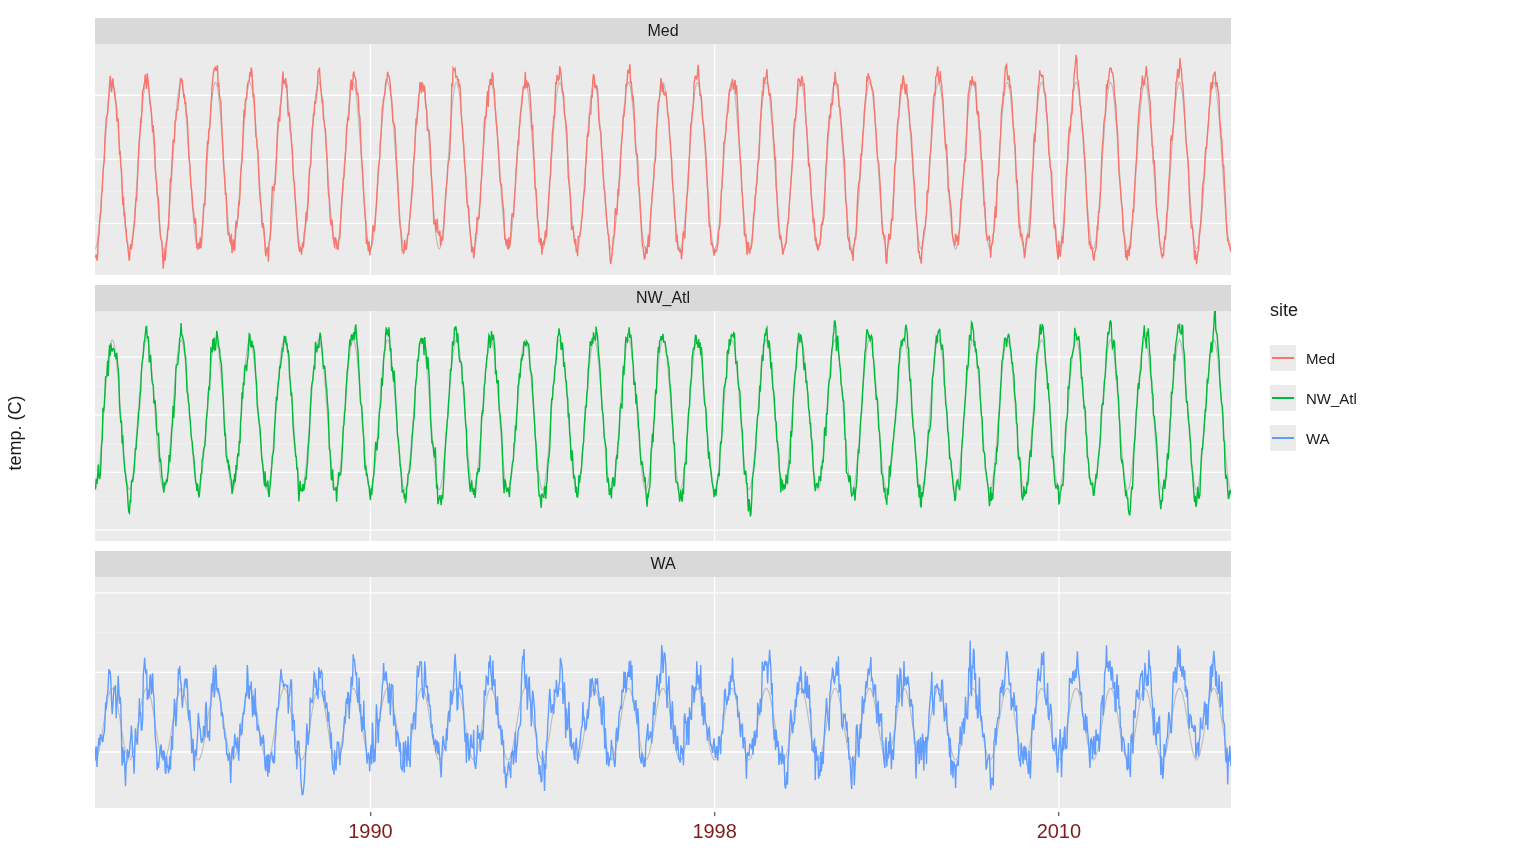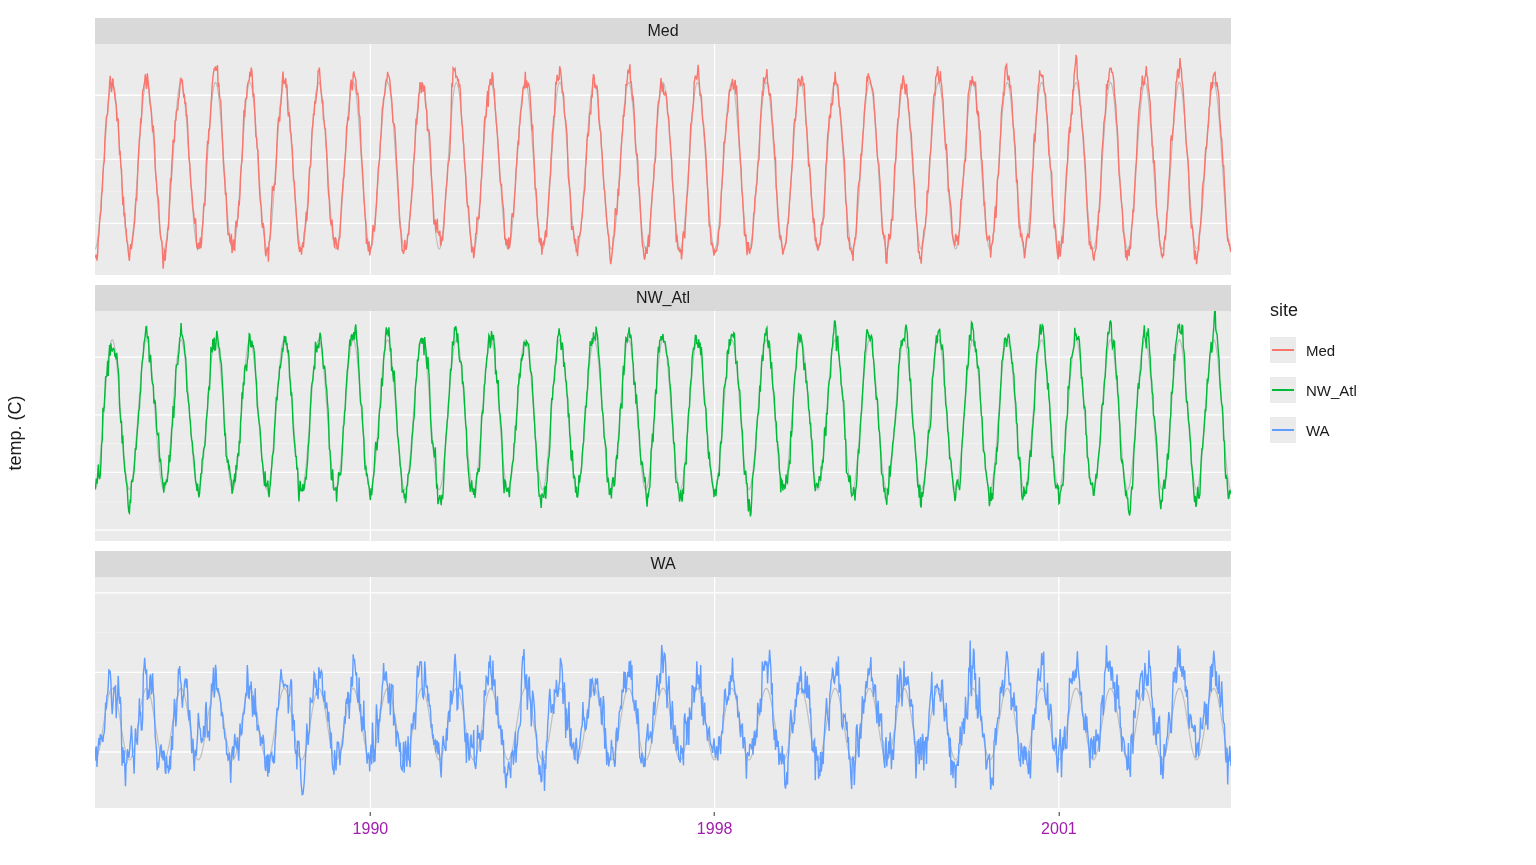--- a/index.html
+++ b/index.html
@@ -65,22 +65,22 @@
     position: absolute;
     left: 95px;
     top: 812px;
     width: 1136px;
     height: 40px;
   }
   .xtick {
     position: absolute;
     top: 0;
     transform: translateX(-50%);
-    font-size: 16px;
-    color: #a21caf;
+    font-size: 20px;
+    color: #7f1d1d;
     padding-top: 8px;
   }
   .xtick::before {
     content: "";
     position: absolute;
     left: 50%;
     top: 0;
     transform: translateX(-50%);
     width: 1px;
     height: 4px;
@@ -88,21 +88,21 @@
   }
   .legend {
     position: absolute;
     left: 1270px;
     top: 300px;
     width: 200px;
   }
   .legend-title {
     font-size: 18px;
     color: #1a1a1a;
-    margin-bottom: 16px;
+    margin-bottom: 24px;
   }
   .legend-item {
     display: flex;
     align-items: center;
     gap: 10px;
     margin-bottom: 14px;
     font-size: 15px;
     color: #1a1a1a;
   }
   .legend-key {
@@ -194,21 +194,21 @@
             <path d="M0.0 183.8L0.7 171.6L1.3 169.4L2.0 190.0L2.6 176.0L3.3 168.6L4.0 160.9L4.6 168.3L5.3 157.2L6.0 162.3L6.6 158.1L7.3 163.5L7.9 165.0L8.6 158.0L9.3 155.2L9.9 147.2L10.6 125.5L11.3 132.1L11.9 118.9L12.6 117.4L13.2 109.6L13.9 92.0L14.6 96.3L15.2 93.9L15.9 104.9L16.6 125.8L17.2 137.1L17.9 127.9L18.5 117.6L19.2 109.9L19.9 111.7L20.5 108.2L21.2 141.3L21.8 125.4L22.5 122.4L23.2 98.9L23.8 112.4L24.5 126.8L25.2 119.8L25.8 127.2L26.5 161.2L27.1 188.8L27.8 170.0L28.5 185.9L29.1 173.3L29.8 189.9L30.5 209.2L31.1 187.7L31.8 185.1L32.4 172.2L33.1 175.5L33.8 180.8L34.4 176.2L35.1 166.6L35.7 161.2L36.4 148.6L37.1 161.1L37.7 179.0L38.4 180.0L39.1 196.7L39.7 175.1L40.4 151.4L41.0 160.0L41.7 164.4L42.4 167.8L43.0 151.1L43.7 145.6L44.4 121.2L45.0 138.8L45.7 134.5L46.3 153.0L47.0 152.9L47.7 141.2L48.3 97.4L49.0 90.2L49.7 80.7L50.3 91.1L51.0 97.5L51.6 92.2L52.3 123.0L53.0 113.2L53.6 121.7L54.3 116.7L54.9 100.0L55.6 97.4L56.3 117.4L56.9 112.8L57.6 96.4L58.3 115.5L58.9 120.0L59.6 140.3L60.2 159.8L60.9 166.0L61.6 174.3L62.2 193.2L62.9 185.4L63.6 190.6L64.2 182.4L64.9 174.9L65.5 170.0L66.2 167.5L66.9 180.7L67.5 173.7L68.2 183.5L68.8 173.3L69.5 177.4L70.2 194.3L70.8 196.9L71.5 179.0L72.2 190.9L72.8 188.3L73.5 195.0L74.1 193.8L74.8 178.7L75.5 192.4L76.1 172.9L76.8 159.1L77.5 173.0L78.1 147.4L78.8 139.7L79.4 121.7L80.1 130.8L80.8 149.5L81.4 141.6L82.1 122.2L82.8 118.3L83.4 91.6L84.1 97.1L84.7 89.0L85.4 103.1L86.1 106.8L86.7 119.7L87.4 130.7L88.0 120.5L88.7 118.1L89.4 107.4L90.0 103.2L90.7 101.2L91.4 110.8L92.0 102.1L92.7 117.8L93.3 136.4L94.0 143.5L94.7 133.0L95.3 145.2L96.0 154.5L96.7 176.2L97.3 171.2L98.0 161.7L98.6 181.7L99.3 193.9L100.0 176.1L100.6 172.7L101.3 178.9L101.9 168.3L102.6 157.6L103.3 135.9L103.9 143.2L104.6 150.5L105.3 152.1L105.9 162.4L106.6 166.1L107.2 161.2L107.9 164.3L108.6 148.8L109.2 152.2L109.9 160.5L110.6 129.7L111.2 124.9L111.9 144.5L112.5 160.5L113.2 157.0L113.9 154.0L114.5 163.9L115.2 132.2L115.9 128.9L116.5 106.5L117.2 114.4L117.8 105.3L118.5 90.6L119.2 120.4L119.8 114.4L120.5 87.8L121.1 92.9L121.8 111.8L122.5 113.6L123.1 111.0L123.8 115.5L124.5 118.0L125.1 122.1L125.8 126.1L126.4 139.1L127.1 135.1L127.8 138.9L128.4 151.1L129.1 151.9L129.8 160.2L130.4 162.4L131.1 163.3L131.7 178.1L132.4 176.3L133.1 183.0L133.7 182.5L134.4 175.6L135.0 186.5L135.7 205.9L136.4 183.5L137.0 173.2L137.7 169.3L138.4 181.8L139.0 172.7L139.7 156.9L140.3 163.6L141.0 169.4L141.7 170.7L142.3 160.4L143.0 171.6L143.7 183.7L144.3 168.6L145.0 146.5L145.6 151.8L146.3 157.6L147.0 156.3L147.6 143.8L148.3 135.5L149.0 137.5L149.6 131.8L150.3 121.6L150.9 115.9L151.6 119.3L152.3 88.1L152.9 98.0L153.6 120.8L154.2 121.4L154.9 108.5L155.6 112.2L156.2 104.4L156.9 124.0L157.6 139.8L158.2 118.6L158.9 136.0L159.5 137.5L160.2 111.3L160.9 137.8L161.5 136.7L162.2 153.6L162.9 148.0L163.5 150.3L164.2 154.5L164.8 157.1L165.5 169.0L166.2 159.9L166.8 164.9L167.5 165.8L168.1 157.9L168.8 163.6L169.5 178.0L170.1 191.0L170.8 194.0L171.5 179.5L172.1 178.7L172.8 199.7L173.4 177.6L174.1 196.0L174.8 185.1L175.4 178.3L176.1 177.3L176.8 175.8L177.4 183.4L178.1 184.9L178.7 178.6L179.4 186.2L180.1 163.2L180.7 157.6L181.4 140.4L182.1 130.8L182.7 133.5L183.4 131.0L184.0 120.0L184.7 109.5L185.4 101.1L186.0 92.0L186.7 99.1L187.3 104.7L188.0 104.4L188.7 110.6L189.3 108.5L190.0 107.4L190.7 108.1L191.3 108.4L192.0 110.0L192.6 108.0L193.3 136.5L194.0 118.9L194.6 118.9L195.3 109.1L196.0 102.2L196.6 104.8L197.3 154.0L197.9 137.2L198.6 148.1L199.3 142.9L199.9 170.8L200.6 176.8L201.2 172.9L201.9 192.4L202.6 163.5L203.2 167.7L203.9 163.7L204.6 179.3L205.2 181.8L205.9 203.3L206.5 210.7L207.2 217.7L207.9 217.3L208.5 212.4L209.2 205.5L209.9 192.6L210.5 181.0L211.2 166.9L211.8 146.6L212.5 157.1L213.2 167.9L213.8 157.9L214.5 154.6L215.2 120.6L215.8 122.4L216.5 124.7L217.1 125.4L217.8 123.5L218.5 109.2L219.1 95.7L219.8 97.1L220.4 110.8L221.1 102.6L221.8 118.5L222.4 112.0L223.1 122.1L223.8 90.2L224.4 95.7L225.1 101.7L225.7 95.2L226.4 93.7L227.1 96.7L227.7 118.8L228.4 119.5L229.1 124.8L229.7 113.5L230.4 130.8L231.0 130.1L231.7 125.3L232.4 134.1L233.0 144.8L233.7 134.9L234.3 148.2L235.0 153.0L235.7 171.5L236.3 155.6L237.0 182.3L237.7 191.5L238.3 190.5L239.0 197.8L239.6 173.1L240.3 183.1L241.0 193.5L241.6 180.2L242.3 165.2L243.0 165.2L243.6 165.6L244.3 177.5L244.9 188.1L245.6 176.3L246.3 171.8L246.9 170.6L247.6 166.9L248.3 158.9L248.9 148.7L249.6 139.2L250.2 146.7L250.9 126.3L251.6 121.3L252.2 127.0L252.9 114.9L253.5 116.7L254.2 141.9L254.9 123.2L255.5 124.1L256.2 99.7L256.9 110.1L257.5 106.1L258.2 77.2L258.8 83.1L259.5 82.8L260.2 90.7L260.8 98.4L261.5 95.3L262.2 118.4L262.8 125.7L263.5 124.1L264.1 100.6L264.8 134.6L265.5 127.1L266.1 142.8L266.8 154.8L267.4 139.5L268.1 152.6L268.8 123.4L269.4 152.4L270.1 155.1L270.8 167.1L271.4 175.4L272.1 186.6L272.7 178.7L273.4 177.0L274.1 180.2L274.7 194.5L275.4 175.2L276.1 167.6L276.7 187.3L277.4 145.5L278.0 157.8L278.7 185.4L279.4 172.3L280.0 184.5L280.7 158.8L281.4 127.4L282.0 136.8L282.7 149.4L283.3 165.9L284.0 142.1L284.7 145.0L285.3 133.9L286.0 128.8L286.6 121.7L287.3 108.7L288.0 104.1L288.6 86.1L289.3 102.3L290.0 103.1L290.6 96.3L291.3 94.4L291.9 105.5L292.6 109.0L293.3 126.5L293.9 122.7L294.6 106.3L295.3 138.1L295.9 123.8L296.6 106.9L297.2 109.1L297.9 108.9L298.6 148.7L299.2 137.1L299.9 145.1L300.6 148.8L301.2 169.6L301.9 154.5L302.5 154.9L303.2 157.8L303.9 165.0L304.5 174.9L305.2 165.4L305.8 188.6L306.5 191.9L307.2 193.0L307.8 187.5L308.5 165.0L309.2 195.7L309.8 177.9L310.5 163.9L311.1 170.3L311.8 189.7L312.5 175.6L313.1 159.2L313.8 182.8L314.5 182.8L315.1 190.3L315.8 161.3L316.4 147.2L317.1 147.7L317.8 152.7L318.4 139.2L319.1 135.3L319.7 138.5L320.4 152.6L321.1 131.3L321.7 108.1L322.4 88.6L323.1 100.3L323.7 96.6L324.4 90.1L325.0 84.9L325.7 84.7L326.4 85.2L327.0 105.5L327.7 119.5L328.4 121.0L329.0 116.4L329.7 84.4L330.3 91.2L331.0 109.6L331.7 110.6L332.3 108.6L333.0 124.4L333.7 116.5L334.3 129.5L335.0 127.9L335.6 134.8L336.3 151.3L337.0 147.0L337.6 159.8L338.3 158.9L338.9 167.9L339.6 164.4L340.3 163.3L340.9 175.4L341.6 164.3L342.3 164.3L342.9 177.5L343.6 165.2L344.2 173.3L344.9 182.0L345.6 193.2L346.2 200.5L346.9 177.6L347.6 165.2L348.2 158.9L348.9 167.5L349.5 169.2L350.2 172.1L350.9 174.0L351.5 151.2L352.2 163.6L352.8 144.2L353.5 135.1L354.2 134.2L354.8 144.9L355.5 114.1L356.2 114.6L356.8 127.4L357.5 120.1L358.1 115.9L358.8 103.4L359.5 84.9L360.1 76.9L360.8 88.8L361.5 101.8L362.1 132.4L362.8 131.5L363.4 113.0L364.1 109.3L364.8 94.2L365.4 109.0L366.1 112.4L366.8 107.6L367.4 114.1L368.1 126.3L368.7 133.3L369.4 150.8L370.1 165.1L370.7 155.8L371.4 186.0L372.0 159.0L372.7 156.1L373.4 171.3L374.0 183.6L374.7 180.3L375.4 162.2L376.0 157.5L376.7 170.5L377.3 169.2L378.0 171.4L378.7 152.9L379.3 184.4L380.0 188.2L380.7 192.0L381.3 184.7L382.0 170.1L382.6 148.1L383.3 161.6L384.0 157.7L384.6 156.0L385.3 174.6L385.9 164.7L386.6 159.9L387.3 153.3L387.9 162.9L388.6 145.7L389.3 113.2L389.9 118.5L390.6 117.5L391.2 99.6L391.9 100.4L392.6 105.4L393.2 108.3L393.9 84.4L394.6 91.0L395.2 78.2L395.9 95.9L396.5 100.6L397.2 113.2L397.9 83.5L398.5 106.3L399.2 109.2L399.9 102.2L400.5 121.0L401.2 136.5L401.8 137.9L402.5 119.2L403.2 146.1L403.8 151.4L404.5 149.5L405.1 150.7L405.8 148.5L406.5 167.8L407.1 152.2L407.8 168.2L408.5 163.0L409.1 196.4L409.8 189.5L410.4 201.7L411.1 211.1L411.8 196.1L412.4 198.6L413.1 189.3L413.8 184.6L414.4 190.8L415.1 194.0L415.7 201.1L416.4 175.4L417.1 176.8L417.7 173.2L418.4 187.6L419.0 181.0L419.7 169.2L420.4 154.6L421.0 185.6L421.7 171.3L422.4 166.8L423.0 155.3L423.7 151.5L424.3 149.4L425.0 149.0L425.7 143.7L426.3 109.4L427.0 90.3L427.7 80.6L428.3 81.3L429.0 72.1L429.6 97.8L430.3 111.3L431.0 100.1L431.6 97.2L432.3 132.8L433.0 118.5L433.6 103.4L434.3 99.6L434.9 119.7L435.6 124.2L436.3 149.4L436.9 136.2L437.6 113.6L438.2 117.5L438.9 124.4L439.6 134.1L440.2 150.0L440.9 154.3L441.6 159.0L442.2 179.8L442.9 184.6L443.5 185.2L444.2 197.6L444.9 188.3L445.5 197.7L446.2 205.2L446.9 203.3L447.5 173.8L448.2 183.2L448.8 183.3L449.5 213.9L450.2 188.7L450.8 189.7L451.5 165.0L452.1 164.4L452.8 146.0L453.5 136.1L454.1 122.5L454.8 111.8L455.5 123.0L456.1 135.1L456.8 135.2L457.4 128.1L458.1 127.6L458.8 137.0L459.4 113.4L460.1 114.4L460.8 115.2L461.4 102.8L462.1 114.6L462.7 119.9L463.4 115.3L464.1 106.7L464.7 104.9L465.4 81.0L466.1 84.8L466.7 87.6L467.4 95.2L468.0 127.0L468.7 119.7L469.4 105.2L470.0 118.0L470.7 160.9L471.3 131.2L472.0 153.4L472.7 149.2L473.3 137.4L474.0 124.8L474.7 158.1L475.3 169.4L476.0 151.3L476.6 172.4L477.3 168.2L478.0 169.5L478.6 165.2L479.3 181.7L480.0 182.4L480.6 166.3L481.3 160.8L481.9 171.4L482.6 186.9L483.3 181.3L483.9 172.8L484.6 171.0L485.2 163.3L485.9 154.9L486.6 150.4L487.2 149.0L487.9 125.0L488.6 142.1L489.2 141.3L489.9 150.9L490.5 152.8L491.2 151.4L491.9 144.4L492.5 132.6L493.2 141.4L493.9 132.4L494.5 120.2L495.2 101.7L495.8 120.1L496.5 102.9L497.2 101.9L497.8 105.4L498.5 112.1L499.2 118.7L499.8 115.8L500.5 102.3L501.1 103.0L501.8 107.5L502.5 101.2L503.1 112.9L503.8 116.4L504.4 128.2L505.1 128.5L505.8 120.6L506.4 146.4L507.1 147.9L507.8 127.9L508.4 119.0L509.1 129.8L509.7 171.8L510.4 151.1L511.1 168.4L511.7 187.9L512.4 175.3L513.1 177.2L513.7 189.5L514.4 184.8L515.0 181.6L515.7 181.9L516.4 162.9L517.0 170.8L517.7 170.8L518.3 179.2L519.0 183.6L519.7 189.8L520.3 186.1L521.0 156.5L521.7 150.7L522.3 164.4L523.0 161.8L523.6 146.4L524.3 135.0L525.0 133.8L525.6 128.8L526.3 132.1L527.0 112.4L527.6 114.6L528.3 114.7L528.9 94.6L529.6 111.4L530.3 94.9L530.9 115.4L531.6 107.7L532.3 99.6L532.9 94.9L533.6 100.0L534.2 84.2L534.9 100.5L535.6 83.5L536.2 102.9L536.9 88.1L537.5 118.0L538.2 124.6L538.9 124.0L539.5 133.8L540.2 128.7L540.9 123.1L541.5 137.2L542.2 147.2L542.8 131.2L543.5 143.3L544.2 169.5L544.8 180.6L545.5 182.1L546.2 186.5L546.8 175.7L547.5 179.9L548.1 185.8L548.8 190.2L549.5 180.7L550.1 189.8L550.8 166.9L551.4 162.2L552.1 154.7L552.8 146.5L553.4 162.5L554.1 161.2L554.8 159.8L555.4 154.4L556.1 157.5L556.7 166.4L557.4 153.7L558.1 137.8L558.7 124.8L559.4 138.1L560.1 130.5L560.7 117.4L561.4 111.6L562.0 98.3L562.7 107.5L563.4 111.1L564.0 118.8L564.7 96.3L565.4 106.5L566.0 92.4L566.7 68.1L567.3 75.3L568.0 96.1L568.7 83.2L569.3 76.2L570.0 77.2L570.6 86.0L571.3 106.9L572.0 131.3L572.6 114.2L573.3 107.6L574.0 98.9L574.6 121.3L575.3 128.7L575.9 152.6L576.6 143.8L577.3 124.0L577.9 135.8L578.6 166.8L579.3 160.7L579.9 148.0L580.6 153.0L581.2 173.7L581.9 171.5L582.6 158.7L583.2 171.2L583.9 182.2L584.6 182.8L585.2 185.6L585.9 168.4L586.5 176.7L587.2 170.7L587.9 180.4L588.5 188.4L589.2 141.4L589.8 136.3L590.5 145.7L591.2 145.3L591.8 168.0L592.5 143.0L593.2 139.9L593.8 168.0L594.5 130.5L595.1 142.2L595.8 135.6L596.5 143.1L597.1 108.2L597.8 109.7L598.5 110.7L599.1 125.6L599.8 114.9L600.4 109.9L601.1 113.6L601.8 84.3L602.4 98.4L603.1 107.1L603.7 97.7L604.4 112.5L605.1 107.2L605.7 87.9L606.4 124.7L607.1 139.1L607.7 119.5L608.4 148.2L609.0 138.0L609.7 125.6L610.4 146.1L611.0 146.8L611.7 149.1L612.4 163.8L613.0 158.6L613.7 152.0L614.3 150.8L615.0 163.3L615.7 167.9L616.3 168.1L617.0 171.6L617.7 175.9L618.3 168.2L619.0 161.3L619.6 170.0L620.3 181.0L621.0 176.4L621.6 169.0L622.3 176.7L622.9 183.6L623.6 160.9L624.3 159.3L624.9 167.3L625.6 177.1L626.3 158.9L626.9 154.7L627.6 155.3L628.2 139.2L628.9 133.9L629.6 113.2L630.2 112.5L630.9 120.9L631.6 128.0L632.2 125.7L632.9 119.3L633.5 123.5L634.2 104.6L634.9 118.2L635.5 98.2L636.2 104.8L636.8 100.4L637.5 80.8L638.2 104.0L638.8 103.7L639.5 110.9L640.2 117.2L640.8 117.1L641.5 122.6L642.1 118.4L642.8 140.4L643.5 137.7L644.1 136.5L644.8 151.1L645.5 160.1L646.1 148.8L646.8 148.7L647.4 146.4L648.1 171.4L648.8 165.0L649.4 160.2L650.1 165.7L650.8 181.3L651.4 201.8L652.1 177.6L652.7 176.0L653.4 177.1L654.1 179.4L654.7 166.7L655.4 168.5L656.0 168.6L656.7 172.4L657.4 161.3L658.0 177.8L658.7 162.5L659.4 153.8L660.0 168.7L660.7 162.7L661.3 152.6L662.0 160.6L662.7 125.8L663.3 130.8L664.0 136.0L664.7 138.4L665.3 121.6L666.0 135.2L666.6 123.6L667.3 84.6L668.0 89.2L668.6 93.2L669.3 92.9L669.9 83.7L670.6 85.6L671.3 88.5L671.9 84.3L672.6 106.5L673.3 88.5L673.9 85.7L674.6 72.8L675.2 81.7L675.9 91.9L676.6 117.8L677.2 106.0L677.9 143.2L678.6 151.0L679.2 163.2L679.9 152.2L680.5 172.9L681.2 152.8L681.9 169.9L682.5 166.8L683.2 163.9L683.9 188.0L684.5 183.3L685.2 176.1L685.8 179.0L686.5 187.4L687.2 168.9L687.8 180.9L688.5 187.1L689.1 177.4L689.8 207.8L690.5 211.7L691.1 206.9L691.8 195.1L692.5 207.6L693.1 181.1L693.8 174.9L694.4 155.7L695.1 144.3L695.8 132.7L696.4 141.3L697.1 153.8L697.8 156.2L698.4 145.2L699.1 147.5L699.7 142.9L700.4 122.1L701.1 130.2L701.7 116.6L702.4 105.2L703.0 117.7L703.7 111.1L704.4 99.1L705.0 104.6L705.7 89.2L706.4 99.4L707.0 116.4L707.7 112.5L708.3 113.4L709.0 115.3L709.7 115.9L710.3 94.5L711.0 112.7L711.7 120.8L712.3 98.7L713.0 120.2L713.6 120.9L714.3 107.8L715.0 134.2L715.6 133.1L716.3 150.5L717.0 173.7L717.6 169.9L718.3 175.4L718.9 163.9L719.6 162.6L720.3 203.2L720.9 169.5L721.6 177.2L722.2 183.6L722.9 178.5L723.6 201.8L724.2 192.2L724.9 199.2L725.6 174.9L726.2 194.7L726.9 188.2L727.5 174.9L728.2 187.1L728.9 165.3L729.5 155.0L730.2 142.8L730.9 133.3L731.5 121.0L732.2 133.9L732.8 140.8L733.5 143.9L734.2 153.9L734.8 117.4L735.5 113.4L736.1 103.5L736.8 101.6L737.5 91.9L738.1 93.0L738.8 104.6L739.5 105.9L740.1 99.5L740.8 98.6L741.4 84.5L742.1 98.7L742.8 92.8L743.4 79.4L744.1 115.7L744.8 107.0L745.4 110.0L746.1 129.8L746.7 148.8L747.4 151.0L748.1 147.8L748.7 137.9L749.4 139.1L750.1 137.7L750.7 144.8L751.4 153.5L752.0 144.7L752.7 165.7L753.4 160.0L754.0 182.5L754.7 179.2L755.3 187.2L756.0 202.1L756.7 212.0L757.3 182.4L758.0 179.5L758.7 183.7L759.3 208.1L760.0 190.0L760.6 181.8L761.3 151.0L762.0 147.3L762.6 157.7L763.3 178.4L764.0 180.2L764.6 158.0L765.3 146.7L765.9 161.6L766.6 145.2L767.3 119.2L767.9 128.8L768.6 136.7L769.2 122.0L769.9 125.5L770.6 109.1L771.2 104.1L771.9 111.5L772.6 101.8L773.2 91.3L773.9 98.4L774.5 93.6L775.2 89.5L775.9 80.0L776.5 102.9L777.2 101.8L777.9 105.6L778.5 120.0L779.2 112.6L779.8 107.9L780.5 108.4L781.2 129.5L781.8 146.1L782.5 128.9L783.2 123.7L783.8 146.8L784.5 149.7L785.1 136.5L785.8 144.1L786.5 136.2L787.1 163.1L787.8 164.4L788.4 177.5L789.1 184.7L789.8 191.0L790.4 166.7L791.1 160.0L791.8 189.5L792.4 178.3L793.1 179.4L793.7 164.4L794.4 177.3L795.1 155.4L795.7 163.8L796.4 192.3L797.1 175.4L797.7 172.3L798.4 183.0L799.0 167.8L799.7 155.7L800.4 149.9L801.0 128.2L801.7 130.9L802.3 97.6L803.0 103.1L803.7 125.5L804.3 116.3L805.0 91.8L805.7 92.7L806.3 105.5L807.0 129.5L807.6 116.0L808.3 110.2L809.0 84.0L809.6 109.2L810.3 100.7L811.0 100.7L811.6 107.5L812.3 106.8L812.9 99.1L813.6 106.3L814.3 112.3L814.9 129.0L815.6 128.9L816.3 122.0L816.9 129.6L817.6 127.4L818.2 147.8L818.9 154.1L819.6 167.0L820.2 168.3L820.9 201.4L821.5 188.7L822.2 164.0L822.9 175.8L823.5 162.0L824.2 187.2L824.9 169.8L825.5 160.0L826.2 182.8L826.8 178.0L827.5 156.7L828.2 163.1L828.8 193.4L829.5 164.0L830.2 170.4L830.8 160.0L831.5 186.9L832.1 159.5L832.8 163.6L833.5 150.5L834.1 135.9L834.8 127.2L835.4 119.8L836.1 113.0L836.8 94.7L837.4 121.9L838.1 133.7L838.8 138.4L839.4 119.8L840.1 109.2L840.7 109.2L841.4 111.2L842.1 106.5L842.7 110.2L843.4 111.2L844.1 117.3L844.7 117.2L845.4 124.7L846.0 123.1L846.7 103.7L847.4 103.2L848.0 116.4L848.7 131.1L849.4 144.4L850.0 132.3L850.7 139.7L851.3 125.9L852.0 146.5L852.7 158.4L853.3 156.0L854.0 166.6L854.6 180.2L855.3 160.7L856.0 198.2L856.6 183.3L857.3 184.8L858.0 201.3L858.6 184.6L859.3 186.6L859.9 190.1L860.6 210.9L861.3 187.4L861.9 189.1L862.6 183.6L863.3 188.9L863.9 166.9L864.6 166.6L865.2 149.6L865.9 164.2L866.6 168.5L867.2 144.7L867.9 151.8L868.6 141.3L869.2 157.0L869.9 144.2L870.5 119.8L871.2 137.7L871.9 140.9L872.5 142.4L873.2 122.2L873.8 90.4L874.5 94.6L875.2 63.4L875.8 107.5L876.5 119.3L877.2 88.2L877.8 92.0L878.5 71.5L879.1 74.9L879.8 103.0L880.5 96.1L881.1 132.5L881.8 117.8L882.5 141.6L883.1 139.3L883.8 124.2L884.4 100.2L885.1 128.7L885.8 143.6L886.4 138.7L887.1 147.4L887.7 160.3L888.4 158.8L889.1 156.6L889.7 163.2L890.4 173.2L891.1 192.6L891.7 190.3L892.4 183.3L893.0 181.1L893.7 180.8L894.4 176.8L895.0 191.9L895.7 212.8L896.4 204.2L897.0 200.5L897.7 206.3L898.3 208.7L899.0 164.2L899.7 162.6L900.3 151.1L901.0 168.3L901.7 149.1L902.3 145.7L903.0 140.0L903.6 141.9L904.3 136.8L905.0 116.7L905.6 109.9L906.3 116.1L906.9 107.1L907.6 102.8L908.3 119.4L908.9 112.2L909.6 107.8L910.3 92.3L910.9 86.2L911.6 74.2L912.2 77.2L912.9 83.3L913.6 96.5L914.2 107.6L914.9 107.8L915.6 105.6L916.2 133.3L916.9 124.3L917.5 120.8L918.2 130.3L918.9 115.3L919.5 123.5L920.2 134.3L920.8 132.8L921.5 128.5L922.2 154.1L922.8 159.2L923.5 175.9L924.2 182.9L924.8 182.4L925.5 189.7L926.1 165.8L926.8 170.1L927.5 177.7L928.1 187.1L928.8 171.0L929.5 168.9L930.1 182.8L930.8 170.0L931.4 177.9L932.1 187.2L932.8 188.9L933.4 197.2L934.1 173.8L934.8 193.8L935.4 201.4L936.1 180.3L936.7 157.4L937.4 143.7L938.1 137.4L938.7 153.0L939.4 142.3L940.0 131.4L940.7 136.9L941.4 119.0L942.0 107.3L942.7 98.5L943.4 91.4L944.0 103.0L944.7 102.3L945.3 103.5L946.0 93.6L946.7 76.0L947.3 87.5L948.0 87.0L948.7 74.5L949.3 108.6L950.0 120.2L950.6 123.7L951.3 128.2L952.0 120.9L952.6 105.8L953.3 140.0L953.9 143.2L954.6 137.9L955.3 126.9L955.9 128.2L956.6 137.5L957.3 163.6L957.9 172.1L958.6 168.0L959.2 174.2L959.9 171.1L960.6 160.5L961.2 162.5L961.9 187.0L962.6 195.6L963.2 186.2L963.9 170.1L964.5 167.0L965.2 152.1L965.9 174.6L966.5 200.3L967.2 172.8L967.9 160.3L968.5 173.5L969.2 155.2L969.8 149.4L970.5 172.2L971.2 169.0L971.8 171.6L972.5 150.2L973.1 138.0L973.8 132.7L974.5 100.8L975.1 104.4L975.8 105.0L976.5 101.3L977.1 107.3L977.8 95.1L978.4 94.5L979.1 104.1L979.8 100.5L980.4 92.2L981.1 100.6L981.8 85.5L982.4 74.2L983.1 89.7L983.7 97.1L984.4 102.3L985.1 116.7L985.7 117.6L986.4 114.7L987.0 132.4L987.7 138.7L988.4 140.3L989.0 152.6L989.7 152.5L990.4 136.6L991.0 155.8L991.7 139.3L992.3 149.8L993.0 158.7L993.7 166.8L994.3 178.6L995.0 190.9L995.7 162.9L996.3 161.6L997.0 164.8L997.6 181.7L998.3 164.6L999.0 159.0L999.6 176.1L1000.3 177.7L1001.0 152.4L1001.6 163.7L1002.3 163.0L1002.9 156.8L1003.6 160.5L1004.3 174.6L1004.9 164.1L1005.6 146.4L1006.2 126.6L1006.9 124.2L1007.6 118.2L1008.2 138.5L1008.9 130.3L1009.6 96.1L1010.2 93.3L1010.9 88.5L1011.5 68.3L1012.2 90.8L1012.9 84.5L1013.5 94.6L1014.2 86.5L1014.9 83.6L1015.5 93.1L1016.2 103.8L1016.8 89.7L1017.5 92.6L1018.2 111.1L1018.8 111.0L1019.5 105.0L1020.1 133.3L1020.8 135.3L1021.5 106.3L1022.1 97.4L1022.8 121.9L1023.5 108.2L1024.1 132.1L1024.8 128.9L1025.4 150.0L1026.1 151.3L1026.8 174.7L1027.4 160.1L1028.1 160.9L1028.8 162.8L1029.4 167.1L1030.1 176.9L1030.7 178.1L1031.4 180.0L1032.1 193.3L1032.7 190.1L1033.4 165.9L1034.1 192.3L1034.7 190.9L1035.4 199.9L1036.0 159.2L1036.7 157.8L1037.4 165.2L1038.0 176.8L1038.7 133.3L1039.3 140.1L1040.0 140.3L1040.7 127.5L1041.3 114.5L1042.0 112.7L1042.7 120.2L1043.3 115.8L1044.0 122.7L1044.6 107.0L1045.3 100.8L1046.0 96.0L1046.6 99.2L1047.3 93.4L1048.0 123.8L1048.6 119.8L1049.3 103.1L1049.9 85.7L1050.6 95.2L1051.3 105.2L1051.9 109.2L1052.6 97.2L1053.2 108.6L1053.9 73.3L1054.6 90.8L1055.2 88.8L1055.9 100.4L1056.6 118.9L1057.2 122.3L1057.9 134.6L1058.5 158.5L1059.2 130.7L1059.9 154.3L1060.5 157.3L1061.2 167.9L1061.9 145.1L1062.5 152.9L1063.2 156.7L1063.8 140.8L1064.5 139.9L1065.2 163.9L1065.8 198.1L1066.5 179.4L1067.2 190.4L1067.8 202.0L1068.5 192.6L1069.1 167.1L1069.8 179.5L1070.5 174.6L1071.1 168.9L1071.8 161.2L1072.4 160.4L1073.1 147.4L1073.8 135.0L1074.4 138.8L1075.1 146.9L1075.8 155.4L1076.4 155.6L1077.1 132.7L1077.7 115.3L1078.4 94.5L1079.1 105.1L1079.7 96.0L1080.4 90.2L1081.1 106.1L1081.7 102.6L1082.4 84.5L1083.0 68.6L1083.7 83.0L1084.4 90.4L1085.0 71.4L1085.7 94.3L1086.3 89.2L1087.0 100.0L1087.7 92.7L1088.3 89.1L1089.0 102.8L1089.7 93.3L1090.3 114.7L1091.0 108.8L1091.6 119.9L1092.3 112.6L1093.0 130.3L1093.6 145.5L1094.3 151.7L1095.0 137.0L1095.6 138.3L1096.3 140.6L1096.9 150.9L1097.6 149.1L1098.3 151.1L1098.9 154.9L1099.6 148.7L1100.3 149.1L1100.9 180.8L1101.6 175.0L1102.2 167.5L1102.9 165.4L1103.6 179.3L1104.2 163.6L1104.9 160.2L1105.5 140.5L1106.2 149.7L1106.9 151.1L1107.5 152.4L1108.2 141.9L1108.9 136.4L1109.5 124.6L1110.2 128.0L1110.8 148.1L1111.5 126.7L1112.2 142.9L1112.8 152.8L1113.5 127.5L1114.2 118.1L1114.8 109.7L1115.5 89.0L1116.1 115.0L1116.8 86.7L1117.5 100.0L1118.1 84.5L1118.8 73.8L1119.4 81.2L1120.1 91.4L1120.8 109.3L1121.4 94.2L1122.1 111.8L1122.8 112.6L1123.4 116.9L1124.1 97.7L1124.7 118.6L1125.4 130.5L1126.1 124.2L1126.7 104.4L1127.4 122.8L1128.1 142.1L1128.7 145.8L1129.4 147.0L1130.0 165.2L1130.7 182.3L1131.4 185.7L1132.0 170.8L1132.7 207.4L1133.4 178.9L1134.0 184.4L1134.7 168.8L1135.3 176.3L1136.0 189.2" fill="none" stroke="#619CFF" stroke-width="1.4"></path>
           </svg>
       </div>
     </div>
 
   </div>
 
   <div class="xaxis-area">
       <span class="xtick" style="left: 24.2424%;">1990</span>
       <span class="xtick" style="left: 54.5455%;">1998</span>
-      <span class="xtick" style="left: 84.8485%;">2001</span>
+      <span class="xtick" style="left: 84.8485%;">2010</span>
     </div>
 
   <div class="legend">
     <div class="legend-title">site</div>
     <div class="legend-item">
       <span class="legend-key med"></span>
       <span>Med</span>
     </div>
     <div class="legend-item">
       <span class="legend-key nw_atl"></span>

